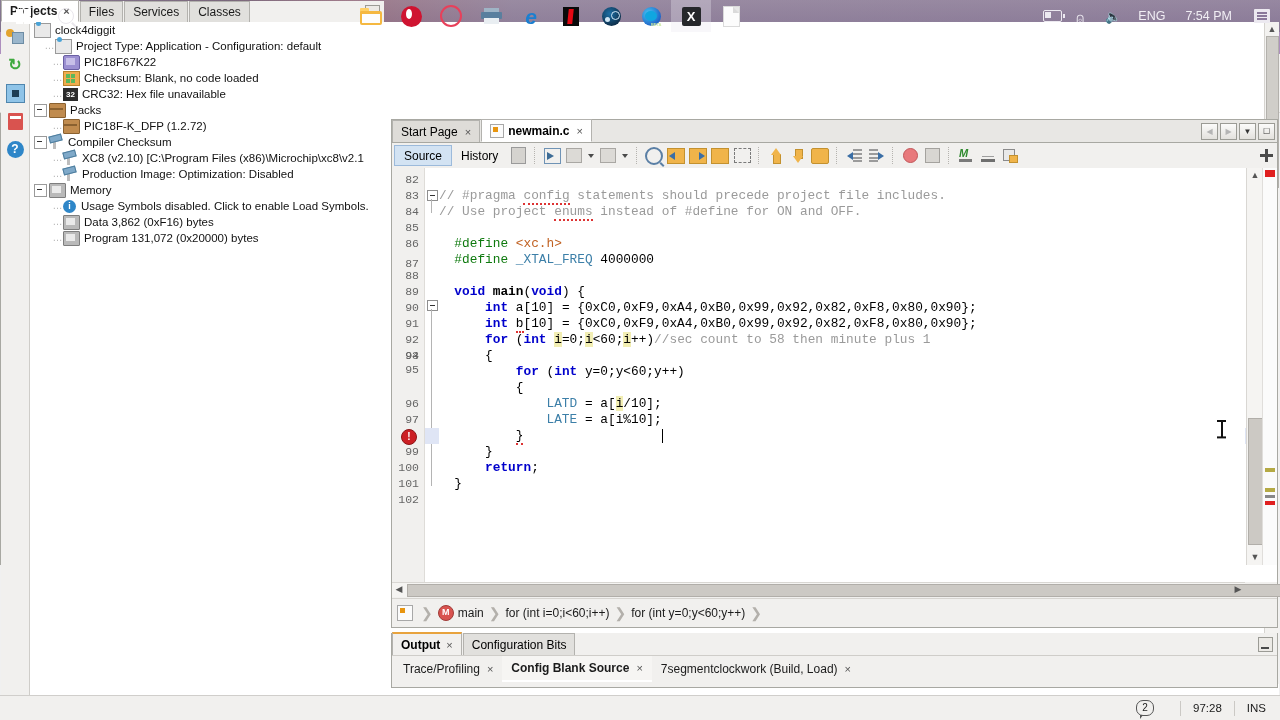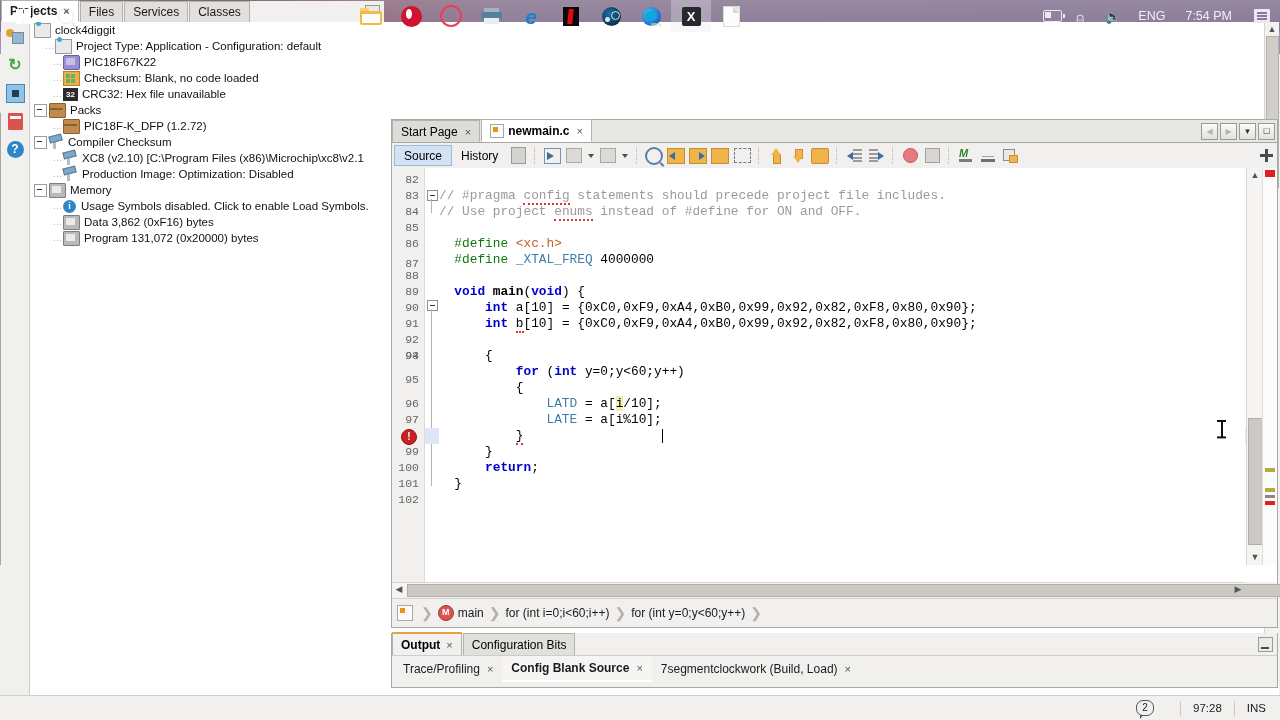--- a/index.html
+++ b/index.html
@@ -827,21 +827,21 @@
         <div class="ln" style="top:52px">85</div>
         <div class="ln" style="top:68px">86</div>
         <div class="ln" style="top:88px">87</div>
         <div class="ln" style="top:100px">88</div>
         <div class="ln" style="top:116px">89</div>
         <div class="ln" style="top:132px">90</div>
         <div class="ln" style="top:148px">91</div>
         <div class="ln" style="top:164px">92</div>
         <div class="ln" style="top:180px">93</div>
         <div class="ln" style="top:180px">94</div>
-        <div class="ln" style="top:204px">95</div>
+        <div class="ln" style="top:194px">95</div>
         <div class="ln" style="top:228px">96</div>
         <div class="ln" style="top:244px">97</div>
         <div class="err-marker" style="top:261px"></div>
         <div class="ln" style="top:276px">99</div>
         <div class="ln" style="top:292px">100</div>
         <div class="ln" style="top:308px">101</div>
         <div class="ln" style="top:324px">102</div>
       </div>
 
       <div class="foldcol">
@@ -857,20 +857,21 @@
         <div class="cline" style="top:4px"></div>
         <div class="cline" style="top:36px"><span class="cm">// Use project <span class="squig">enums</span> instead of #define for ON and OFF.</span></div>
         <div class="cline" style="top:20px"><span class="cm">// #pragma <span class="squig">config</span> statements should precede project file includes.</span></div>
         <div class="cline" style="top:52px"></div>
         <div class="cline" style="top:68px">  <span class="pp">#define</span> <span class="str">&lt;xc.h&gt;</span></div>
         <div class="cline" style="top:84px">  <span class="pp">#define</span> <span class="latd">_XTAL_FREQ</span> 4000000</div>
         <div class="cline" style="top:100px"></div>
         <div class="cline" style="top:116px">  <span class="k">void</span> <span style="font-weight:bold">main</span>(<span class="k">void</span>) {</div>
         <div class="cline" style="top:132px">      <span class="k">int</span> a[10] = {0xC0,0xF9,0xA4,0xB0,0x99,0x92,0x82,0xF8,0x80,0x90};</div>
         <div class="cline" style="top:148px">      <span class="k">int</span> <span class="squig">b</span>[10] = {0xC0,0xF9,0xA4,0xB0,0x99,0x92,0x82,0xF8,0x80,0x90};</div>
+        <div class="cline" style="top:164px">      <span class="k">for</span> (<span class="k">int</span> <span class="hlvar">i</span>=0;<span class="hlvar">i</span>&lt;60;<span class="hlvar">i</span>++)<span class="cm">//sec count to 58 then minute plus 1</span></div>
         <div class="cline" style="top:180px">      {</div>
         <div class="cline" style="top:196px">          <span class="k">for</span> (<span class="k">int</span> y=0;y&lt;60;y++)</div>
         <div class="cline" style="top:212px">          {</div>
         <div class="cline" style="top:228px">              <span class="latd">LATD</span> = a[<span class="hlvar">i</span>/10];</div>
         <div class="cline" style="top:244px">              <span class="latd">LATE</span> = a[i%10];</div>
         <div class="cline" style="top:260px">          <span class="squig">}</span></div>
         <div class="cline" style="top:276px">      }</div>
         <div class="cline" style="top:292px">      <span class="k">return</span>;</div>
         <div class="cline" style="top:308px">  }</div>
         <div class="cline" style="top:324px"></div>

